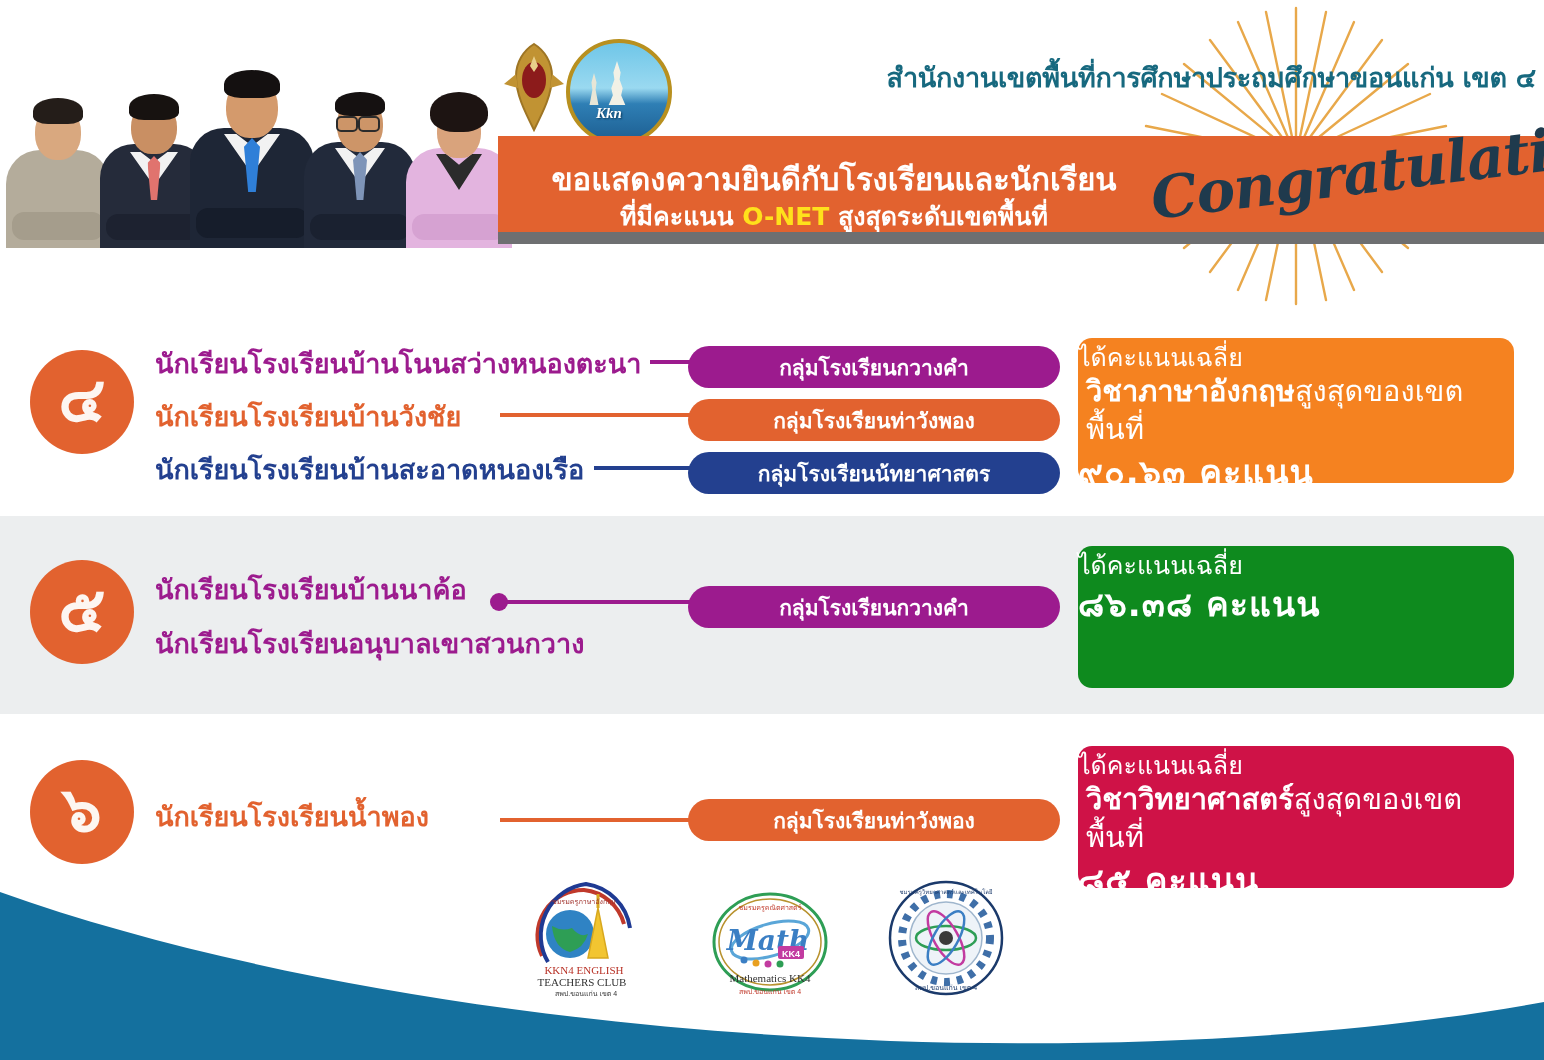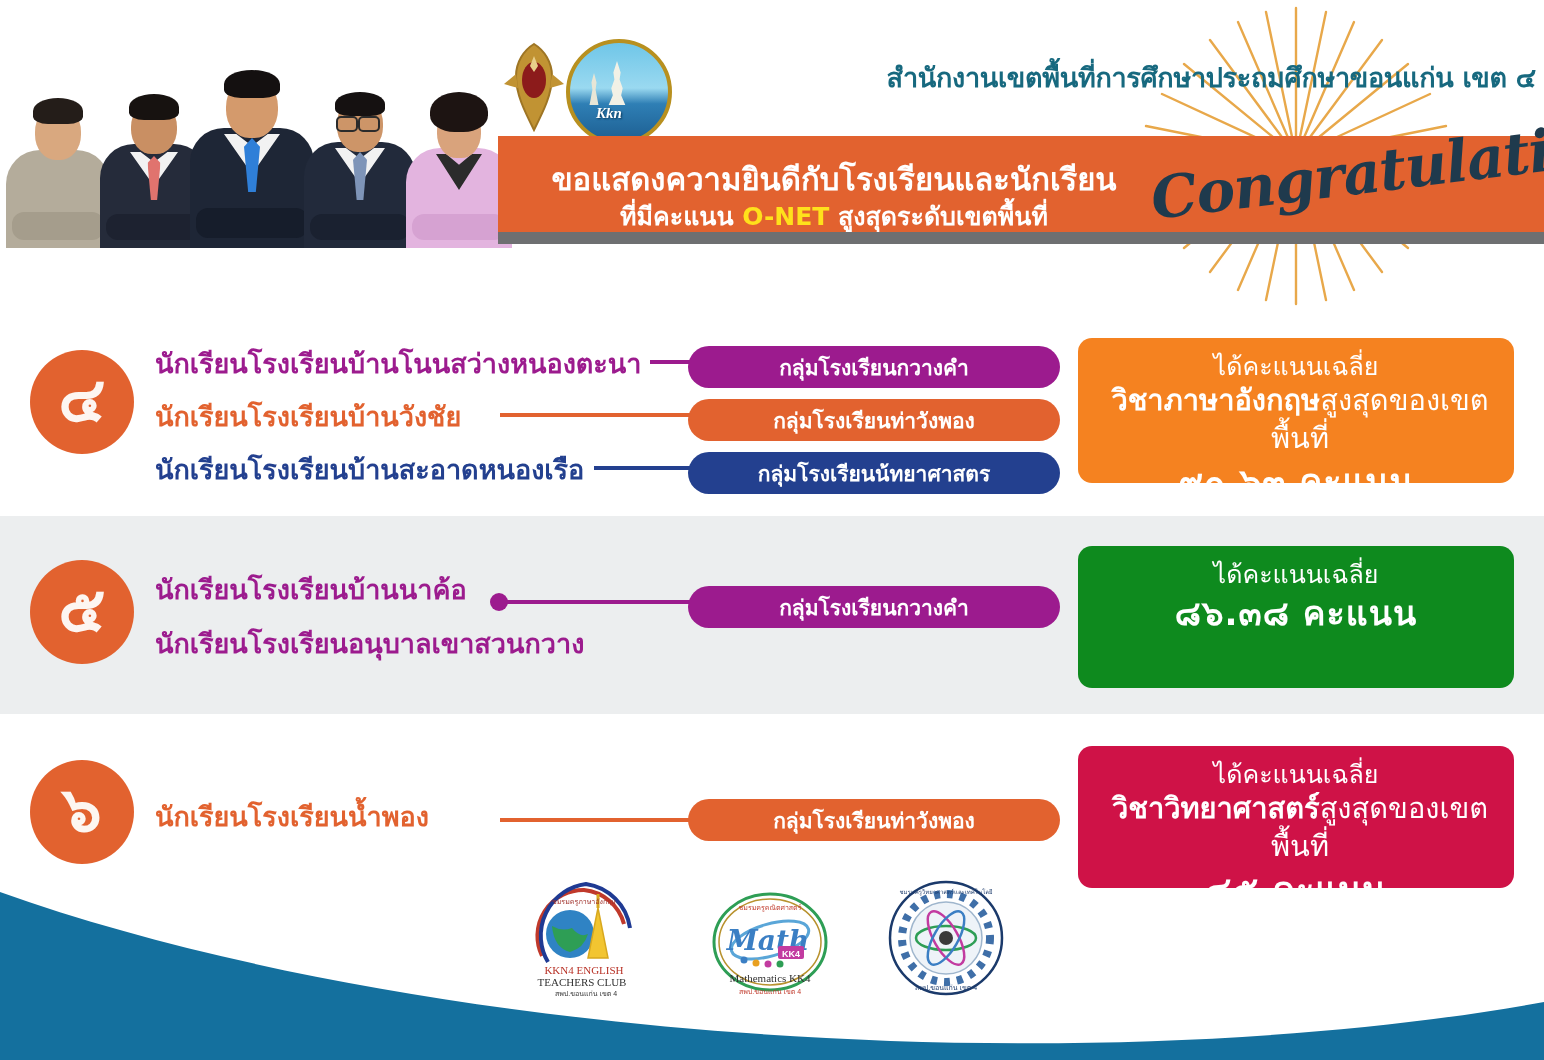--- a/index.html
+++ b/index.html
@@ -58,22 +58,22 @@
   
   .row{position:absolute;left:0;width:1544px;}
   .numcircle{position:absolute;width:104px;height:104px;border-radius:50%;background:#e2622f;
              color:#fdf6f1;display:flex;align-items:center;justify-content:center;
              font-size:62px;font-weight:bold;line-height:1;padding-bottom:4px;box-sizing:border-box;}
   .school{position:absolute;font-size:27px;font-weight:bold;white-space:nowrap;}
   .connector{position:absolute;height:4px;}
   .dot{position:absolute;width:18px;height:18px;border-radius:50%;}
   .pill{position:absolute;height:42px;border-radius:21px;color:#ffffff;font-size:21px;
         font-weight:bold;display:flex;align-items:center;justify-content:center;white-space:nowrap;}
-  .scorebox{position:absolute;border-radius:14px;color:#ffffff;text-align:center;box-sizing:border-box;
-            padding-top:13px;}
+  .scorebox{position:absolute;border-radius:14px;color:#ffffff;text-align:left;box-sizing:border-box;
+            padding-top:4px;}
   .sb-l1{font-size:25px;font-weight:normal;line-height:1.25;}
   .sb-l2{font-size:29px;line-height:1.3;margin-left:8px;}
   .sb-l2 b{font-weight:bold;}
   .sb-l2 span{font-weight:normal;}
   .sb-l3{font-size:34px;font-weight:bold;line-height:1.4;letter-spacing:1px;}
 
   
   .wave{position:absolute;left:0;bottom:0;width:1544px;height:186px;}
   .logos{position:absolute;left:514px;bottom:62px;width:516px;height:120px;}
   .logo{position:absolute;width:120px;height:120px;}

